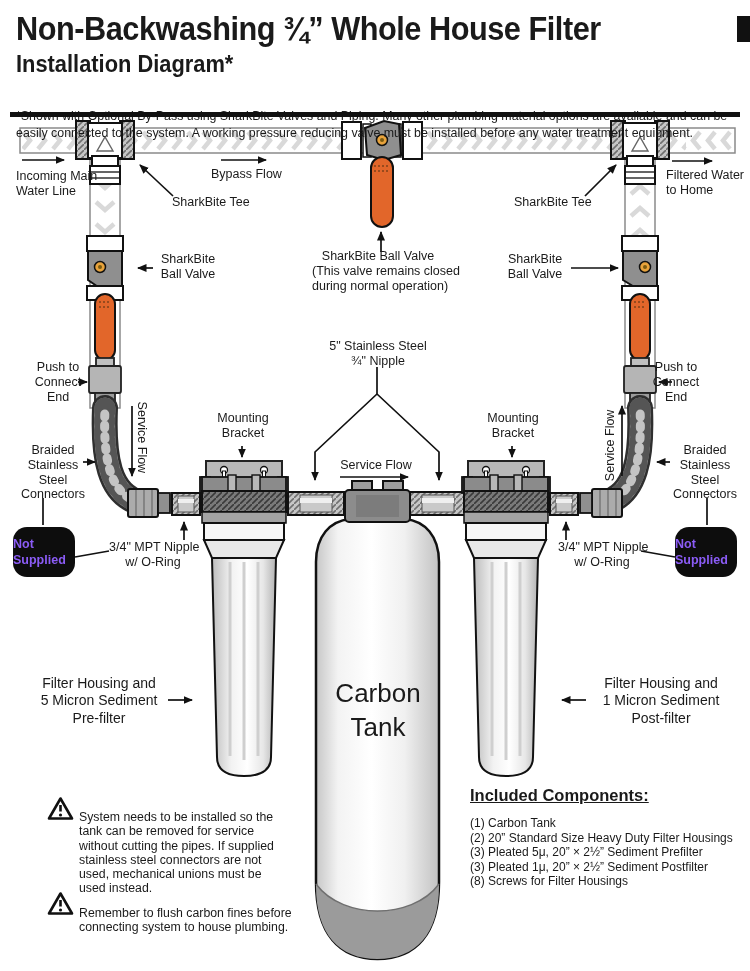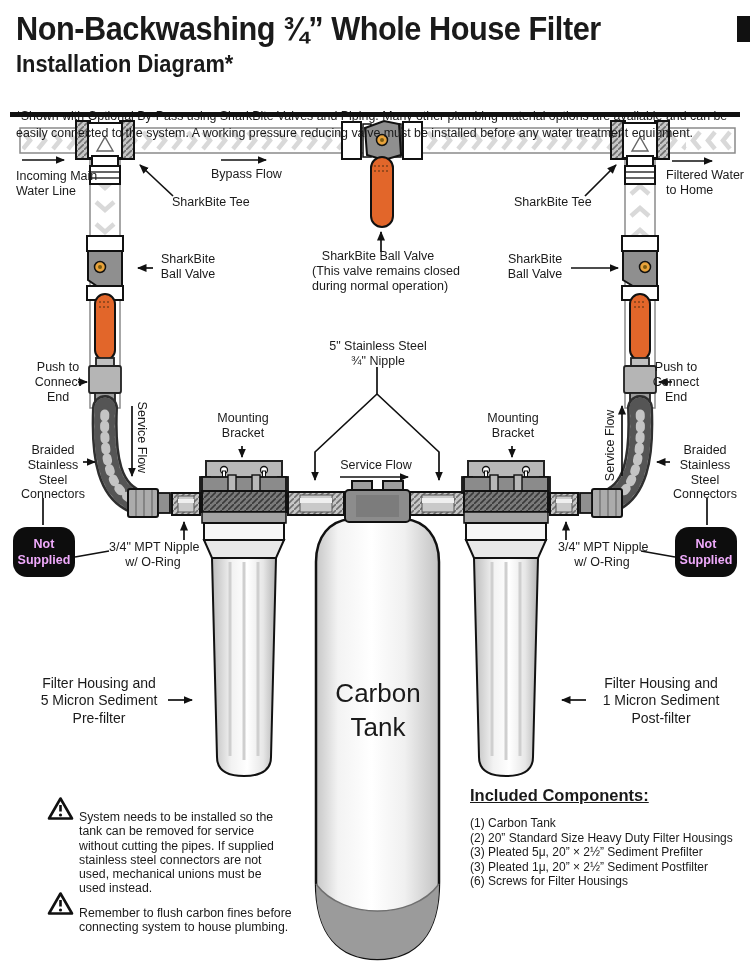--- a/index.html
+++ b/index.html
@@ -21,23 +21,23 @@
     position:absolute; left:16px; top:51px; font-weight:bold; font-size:23px;
     white-space:pre; transform:scaleX(0.95); transform-origin:left top;
   }
   .note { position:absolute; left:16px; top:84px; width:722px; font-size:12.4px;
     line-height:1.34; white-space:pre;margin-top:24px; }
   .rule { position:absolute; left:10px; top:112px; width:730px; height:5px; background:#111; }
   .cornerbar { position:absolute; left:737px; top:16px; width:13px; height:26px; background:#111; }
   .rot90  { transform:rotate(90deg); }
   .rot270 { transform:rotate(-90deg); }
   .badge {
-    position:absolute; width:62px; height:50px; background:#0d0d0d; color:#f0abfc;
+    position:absolute; width:62px; height:50px; background:#0d0d0d; color:#8b5cf6;
     border-radius:14px; font-weight:bold; font-size:12.5px; line-height:1.3;
-    text-align:center; padding-top:9px; box-sizing:border-box; white-space:pre;
+    text-align:left; padding-top:9px; box-sizing:border-box; white-space:pre;
   }
   .biglbl { position:absolute; font-size:14px; line-height:1.24; white-space:pre; text-align:center; }
   .tanklbl { position:absolute; font-size:26px; line-height:1.3; white-space:pre; text-align:center; }
   .warn { position:absolute; font-size:12.3px; line-height:14.3px; white-space:pre;margin-top:16px; }
   .warnicon { position:absolute; width:27px; height:25px; }
   .inc-title { position:absolute; left:470px; top:786px; font-size:16.5px; font-weight:bold;
     text-decoration:underline; white-space:pre; }
   .inc-list { position:absolute; left:470px; top:816px; width:280px; font-size:12px; }
   .inc-list div { line-height:14.6px; white-space:pre; }
 </style>
@@ -378,16 +378,16 @@
   </svg>
   <div class="warn" style="left:79px;top:890px;">Remember to flush carbon fines before
 connecting system to house plumbing.</div>
 
   <div class="inc-title">Included Components:</div>
   <div class="inc-list">
     <div>(1) Carbon Tank</div>
     <div>(2) 20” Standard Size Heavy Duty Filter Housings</div>
     <div>(3) Pleated 5μ, 20” × 2½” Sediment Prefilter</div>
     <div>(3) Pleated 1μ, 20” × 2½” Sediment Postfilter</div>
-    <div>(6) Screws for Filter Housings</div>
+    <div>(8) Screws for Filter Housings</div>
   </div>
 
 </div>
 
 </body></html>

